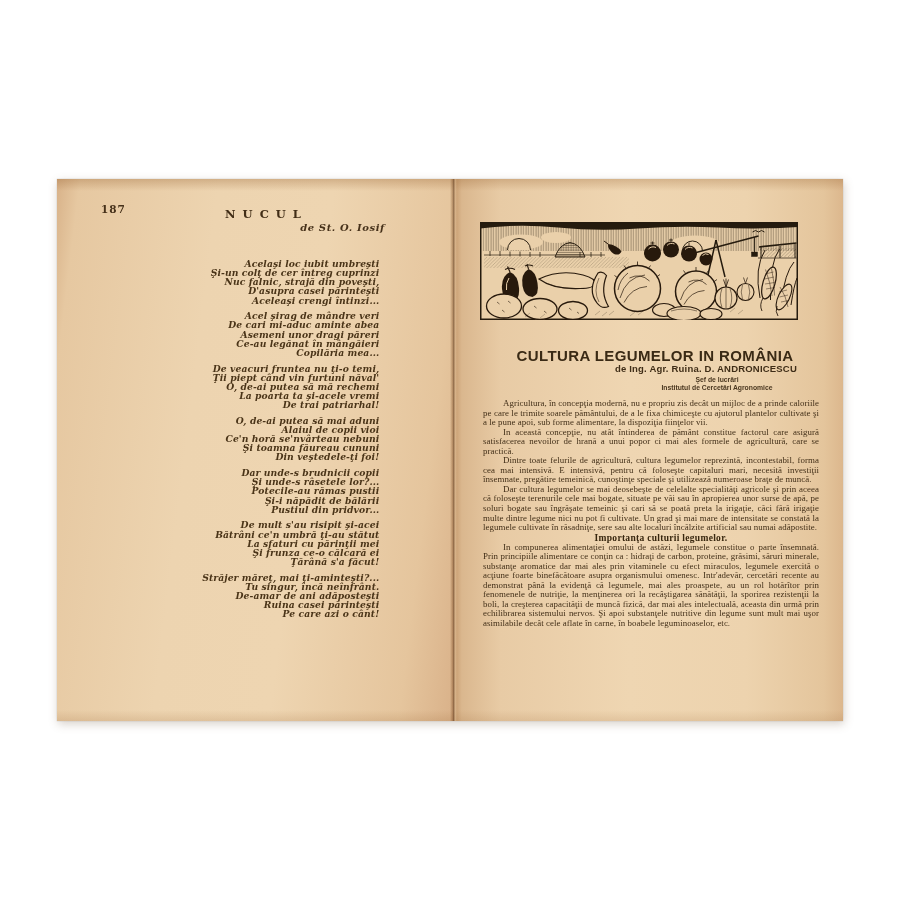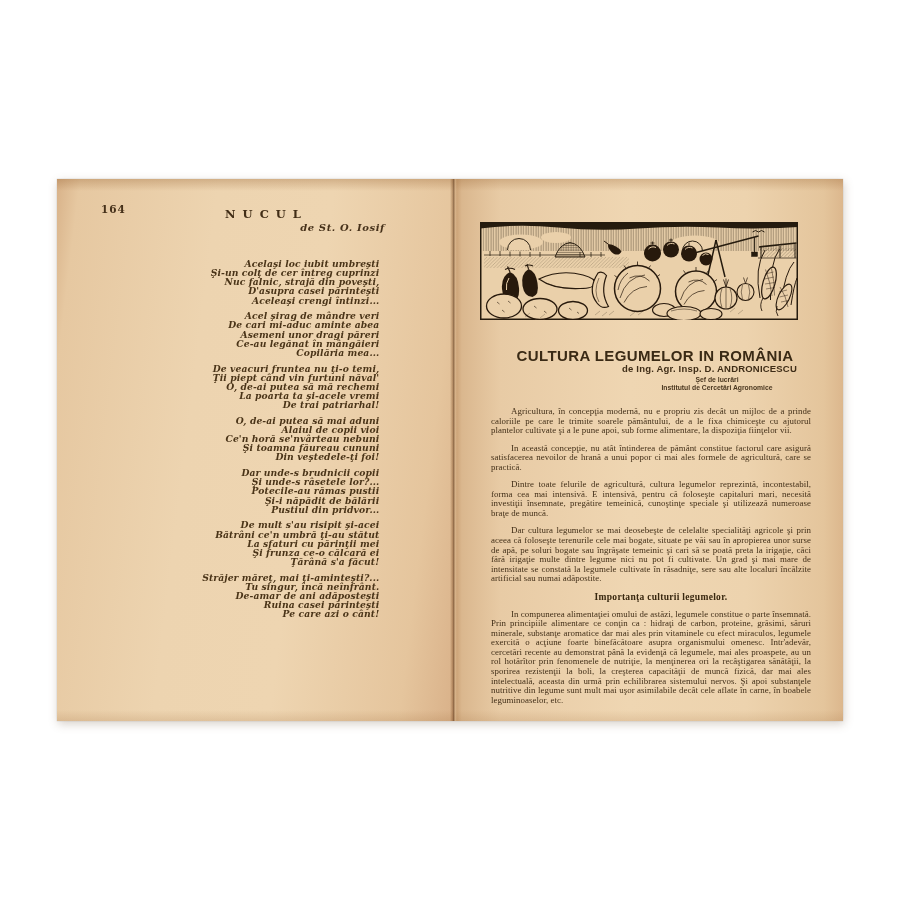--- a/index.html
+++ b/index.html
@@ -72,33 +72,33 @@
   }
   .byline-inst{
     position:absolute;left:163px;top:204.5px;width:200px;text-align:center;
     font:700 6.8px "Liberation Sans", sans-serif;color:#4a3720;
   }
   .article-body{
     position:absolute;left:29px;top:220px;width:336px;
     font:400 8.9px/9.55px "Liberation Serif", serif;color:#422f18;
     text-align:justify;letter-spacing:.05px;
   }
-  .article-body p{margin:8px;text-indent:20px;}
+  .article-body p{margin:0;text-indent:20px;}
   .section-heading{
     margin:4.5px 0 3.5px 0;text-align:center;text-indent:0;
     font:700 9.5px "Liberation Serif", serif;color:#38270f;letter-spacing:.3px;
   }
 </style>
 </head>
 <body>
 
 <div class="book">
 
   <div class="page page-left">
-    <div class="page-number">164</div>
+    <div class="page-number">187</div>
     <div class="poem-title">NUCUL</div>
     <div class="poem-byline">de St. O. Iosif</div>
 
     <div class="poem">
       <div class="stanza">
         <div class="poem-line">Acelaşi loc iubit umbreşti</div>
         <div class="poem-line">Şi-un colţ de cer întreg cuprinzi</div>
         <div class="poem-line">Nuc falnic, strajă din poveşti,</div>
         <div class="poem-line">D'asupra casei părinteşti</div>
         <div class="poem-line indent">Aceleaşi crengi întinzi...</div>
@@ -276,21 +276,21 @@
           <ellipse cx="462" cy="184" rx="22" ry="11" stroke-width="2.2"></ellipse>
         </g>
 
         <g stroke="#2e2314" stroke-width="0.9" opacity=".55">
           <path d="M230,186 l10,-8 M244,188 l10,-8 M258,186 l10,-8 M300,188 l10,-8 M316,186 l10,-8 M500,180 l10,-8 M516,184 l10,-8 M120,192 l10,-8 M90,190 l10,-8"></path>
         </g>
       </svg>
     </div>
 
     <h1 class="article-title">CULTURA LEGUMELOR IN ROMÂNIA</h1>
-    <div class="article-byline">de Ing. Agr. Insp. D. ANDRONICESCU</div>
+    <div class="article-byline">de Ing. Agr. Ruina. D. ANDRONICESCU</div>
     <div class="byline-role">Şef de lucrări</div>
     <div class="byline-inst">Institutul de Cercetări Agronomice</div>
 
     <div class="article-body">
       <p>Agricultura, în concepţia modernă, nu e propriu zis decât un mijloc de a prinde caloriile pe care le trimite soarele pământului, de a le fixa chimiceşte cu ajutorul plantelor cultivate şi a le pune apoi, sub forme alimentare, la dispoziţia fiinţelor vii.</p>
       <p>In această concepţie, nu atât întinderea de pământ constitue factorul care asigură satisfacerea nevoilor de hrană a unui popor ci mai ales formele de agricultură, care se practică.</p>
       <p>Dintre toate felurile de agricultură, cultura legumelor reprezintă, incontestabil, forma cea mai intensivă. E intensivă, pentru că foloseşte capitaluri mari, necesită investiţii însemnate, pregătire temeinică, cunoştinţe speciale şi utilizează numeroase braţe de muncă.</p>
       <p>Dar cultura legumelor se mai deosebeşte de celelalte specialităţi agricole şi prin aceea că foloseşte terenurile cele mai bogate, situate pe văi sau în apropierea unor surse de apă, pe soluri bogate sau îngrăşate temeinic şi cari să se poată preta la irigaţie, căci fără irigaţie multe dintre legume nici nu pot fi cultivate. Un grad şi mai mare de intensitate se constată la legumele cultivate în răsadniţe, sere sau alte localuri încălzite artificial sau numai adăpostite.</p>
       <p class="section-heading">Importanţa culturii legumelor.</p>
       <p>In compunerea alimentaţiei omului de astăzi, legumele constitue o parte însemnată. Prin principiile alimentare ce conţin ca : hidraţi de carbon, proteine, grăsimi, săruri minerale, substanţe aromatice dar mai ales prin vitaminele cu efect miraculos, legumele exercită o acţiune foarte binefăcătoare asupra organismului omenesc. Intr'adevăr, cercetări recente au demonstrat până la evidenţă că legumele, mai ales proaspete, au un rol hotărîtor prin fenomenele de nutriţie, la menţinerea ori la recâştigarea sănătăţii, la sporirea rezistenţii la boli, la creşterea capacităţii de muncă fizică, dar mai ales intelectuală, aceasta din urmă prin echilibrarea sistemului nervos. Şi apoi substanţele nutritive din legume sunt mult mai uşor asimilabile decât cele aflate în carne, în boabele leguminoaselor, etc.</p>

